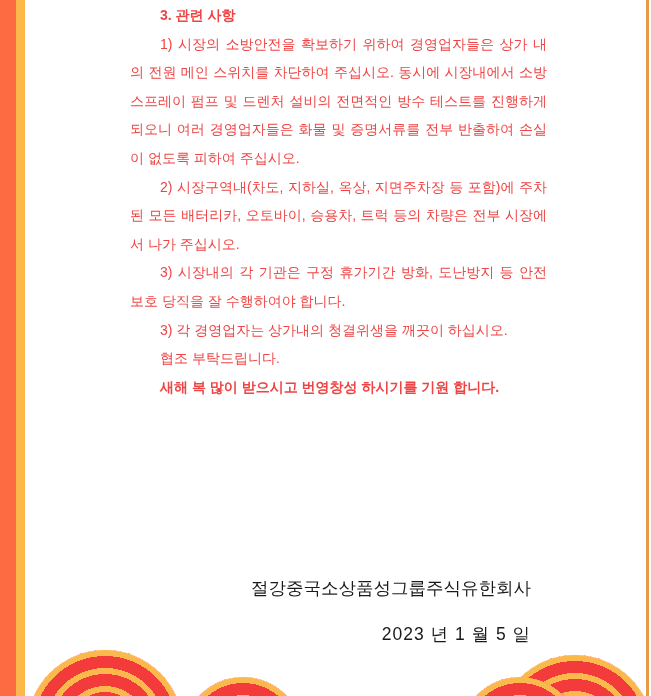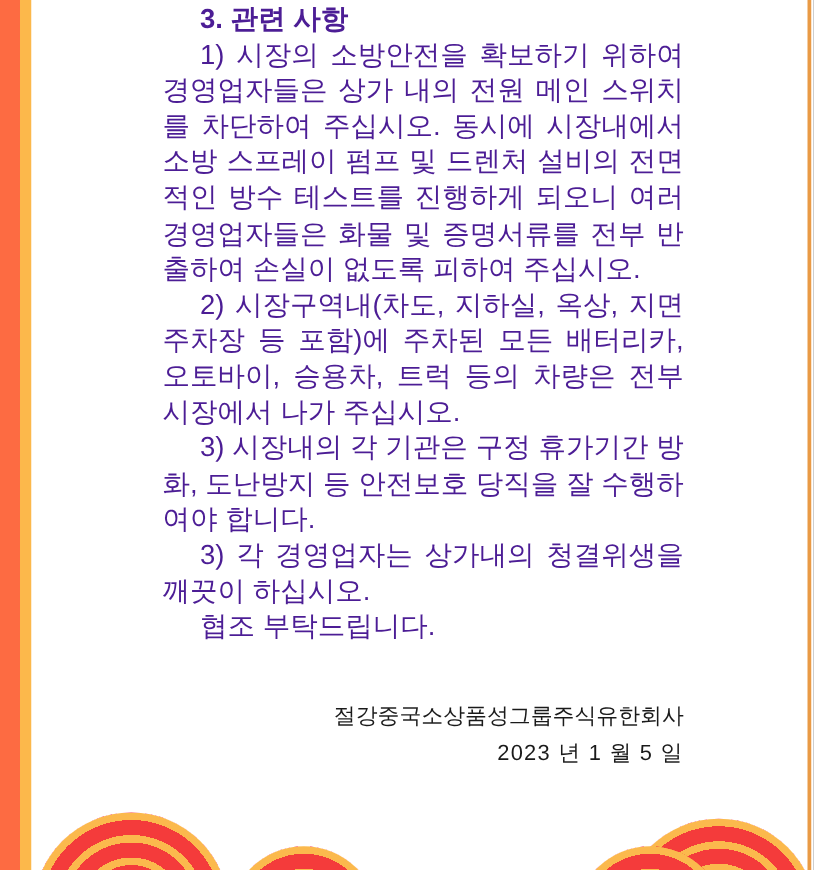--- a/index.html
+++ b/index.html
@@ -21,38 +21,38 @@
     width: 9px; background: #fcb84b;
   }
   
   .right-line {
     position: absolute; left: 646px; top: 0; bottom: 0;
     width: 3px; background: #e99a45;
   }
   
   .content {
     position: absolute; left: 130px; top: 1px; width: 417px;
-    color: #4c1d95;
-    font-size: 22px;
+    color: #ef4444;
+    font-size: 14px;
     line-height: 28.6px;
     text-align: justify;
     text-justify: inter-word;
     word-break: break-all;
   }
   .content p { margin: 0; text-indent: 30px; }
   .bold { font-weight: bold; }
   
   .signature {
     position: absolute; left: 130px; top: 557px; width: 417px;
     text-align: right;
     color: #1a1a1a;
     font-size: 17.5px;
     line-height: 30px;
   }
-  .signature div { margin: 0; }
+  .signature div { margin: 16px; }
   .sig-date { letter-spacing: 1px; }
   
   .deco {
     position: absolute; left: 25px; top: 0;
     width: 621px; height: 696px;
     overflow: hidden; pointer-events: none;
   }
   .ring {
     position: absolute; border-radius: 50%;
     background: repeating-radial-gradient(circle at center,
@@ -90,20 +90,21 @@
   <div class="stripe-inner"></div>
   <div class="right-line"></div>
 
   <div class="content">
     <p class="bold">3. 관련 사항</p>
     <p>1) 시장의 소방안전을 확보하기 위하여 경영업자들은 상가 내의 전원 메인 스위치를 차단하여 주십시오. 동시에 시장내에서 소방 스프레이 펌프 및 드렌처 설비의 전면적인 방수 테스트를 진행하게 되오니 여러 경영업자들은 화물 및 증명서류를 전부 반출하여 손실이 없도록 피하여 주십시오.</p>
     <p>2) 시장구역내(차도, 지하실, 옥상, 지면주차장 등 포함)에 주차된 모든 배터리카, 오토바이, 승용차, 트럭 등의 차량은 전부 시장에서 나가 주십시오.</p>
     <p>3) 시장내의 각 기관은 구정 휴가기간 방화, 도난방지 등 안전보호 당직을 잘 수행하여야 합니다.</p>
     <p>3) 각 경영업자는 상가내의 청결위생을 깨끗이 하십시오.</p>
     <p>협조 부탁드립니다.</p>
+    <p class="bold">새해 복 많이 받으시고 번영창성 하시기를 기원 합니다.</p>
   </div>
 
   <div class="signature">
     <div>절강중국소상품성그룹주식유한회사</div>
     <div class="sig-date">2023 년 1 월 5 일</div>
   </div>
 
   <div class="deco">
     <div class="ring small left-small"></div>
     <div class="ring big left-big"></div>

